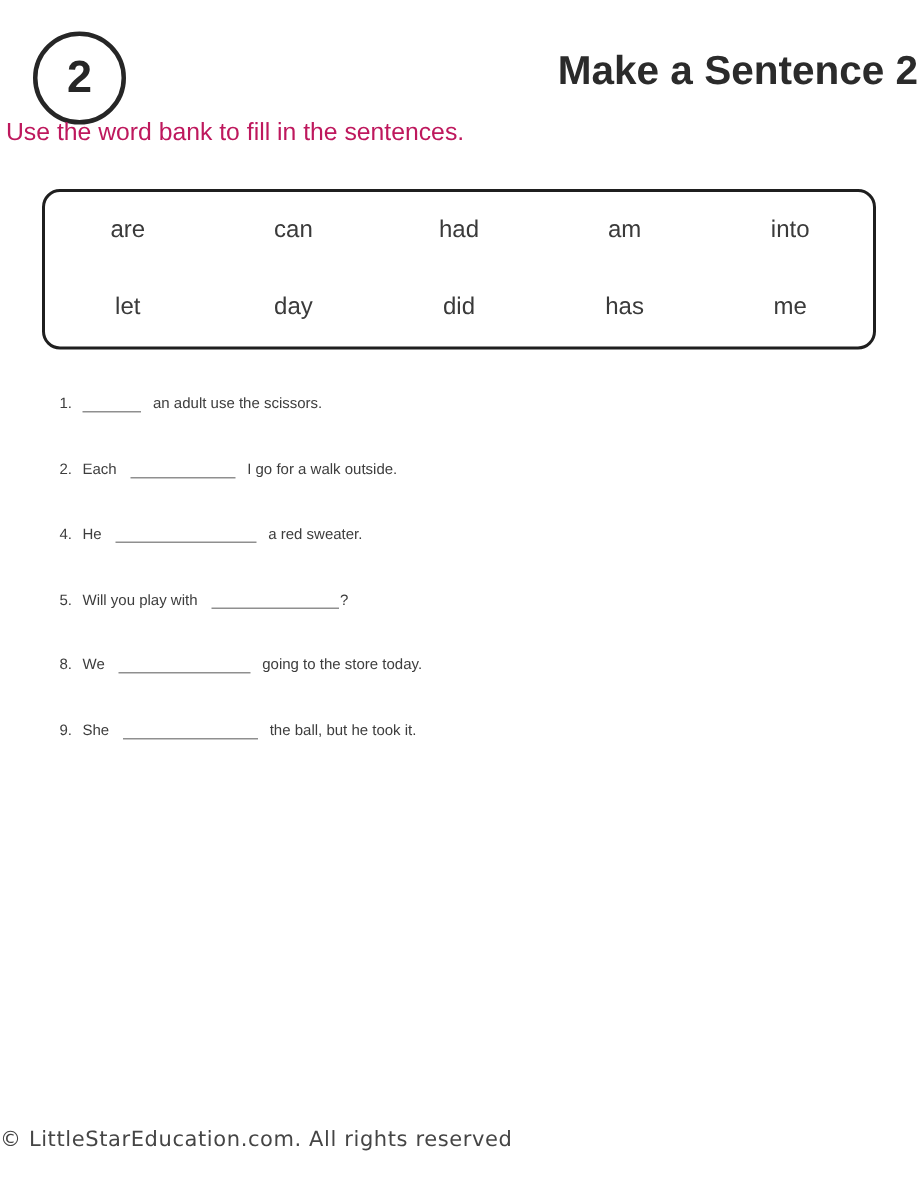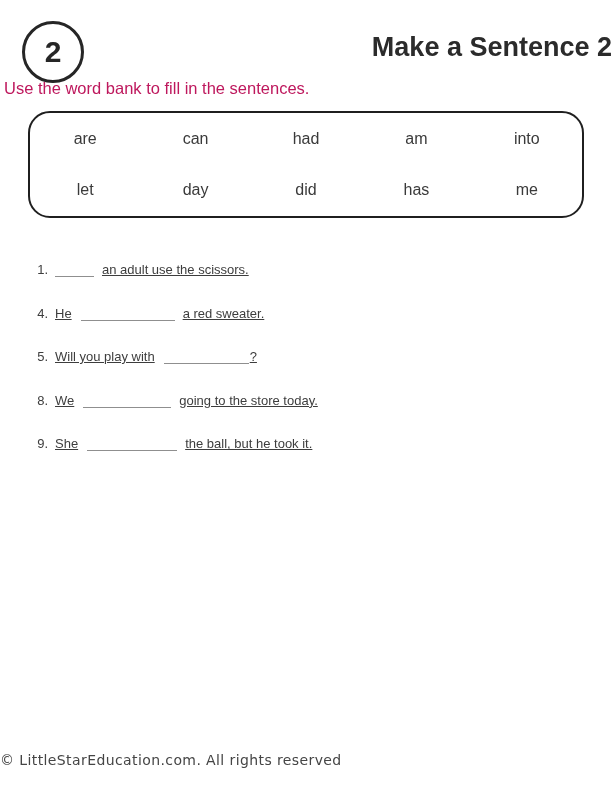--- a/index.html
+++ b/index.html
@@ -19,30 +19,30 @@
     position:absolute; left:0; top:32px; width:100%; margin:0;
     text-align:right; font-size:27px; font-weight:700; color:#2b2b2b;
   }
   .subtitle {
     position:absolute; left:0; top:75px; width:100%; margin:4px;
     text-align:left; font-size:16.5px; color:#be185d;
   }
 
   
   .word-bank {
-    position:absolute; left:28px; top:111px; width:552px; height:103px;
-    border:2px solid #1f1f1f; border-radius:22px;
+    position:absolute; left:28px; top:126px; width:552px; height:103px;
+    border:2px solid #1f1f1f; border-radius:12px;
     display:grid; grid-template-columns:repeat(5,1fr); grid-template-rows:1fr 1fr;
     align-items:center; justify-items:center;
     font-size:16px; color:#3a3a3a;
   }
 
   
   .sentences { position:absolute; left:20px; top:248px; right:0; }
-  .row { height:43.6px; line-height:43.6px; white-space:nowrap; font-size:13px; color:#3d3d3d;text-decoration:underline; }
+  .row { height:43.6px; line-height:43.6px; white-space:nowrap; font-size:10px; color:#3d3d3d; }
   .num { display:inline-block; width:28px; text-align:right; margin-right:7px; }
   .pre { margin-right:9px; }
   .pre:empty { display:none; }
   .blank {
     display:inline-block; height:12px; position:relative; top:3px;
     border-bottom:1.4px solid #8f8f8f; margin-right:8px;
   }
   .row[data-tight="true"] .blank { margin-right:1px; }
   .post { }
 
@@ -75,20 +75,23 @@
     <span>did</span>
     <span>has</span>
     <span>me</span>
   </div>
 
   <div class="sentences">
     <div class="row">
       <span class="num">1.</span><span class="blank" style="width: 39px;"></span><span class="post">an adult use the scissors.</span>
     </div>
     <div class="row">
+      <span class="num">2.</span><span class="pre">Each</span><span class="blank" style="width: 70px;"></span><span class="post">I go for a walk outside.</span>
+    </div>
+    <div class="row">
       <span class="num">4.</span><span class="pre">He</span><span class="blank" style="width: 94px;"></span><span class="post">a red sweater.</span>
     </div>
     <div class="row" data-tight="true">
       <span class="num">5.</span><span class="pre">Will you play with</span><span class="blank" style="width: 85px;"></span><span class="post">?</span>
     </div>
     <div class="row">
       <span class="num">8.</span><span class="pre">We</span><span class="blank" style="width: 88px;"></span><span class="post">going to the store today.</span>
     </div>
     <div class="row">
       <span class="num">9.</span><span class="pre">She</span><span class="blank" style="width: 90px;"></span><span class="post">the ball, but he took it.</span>

